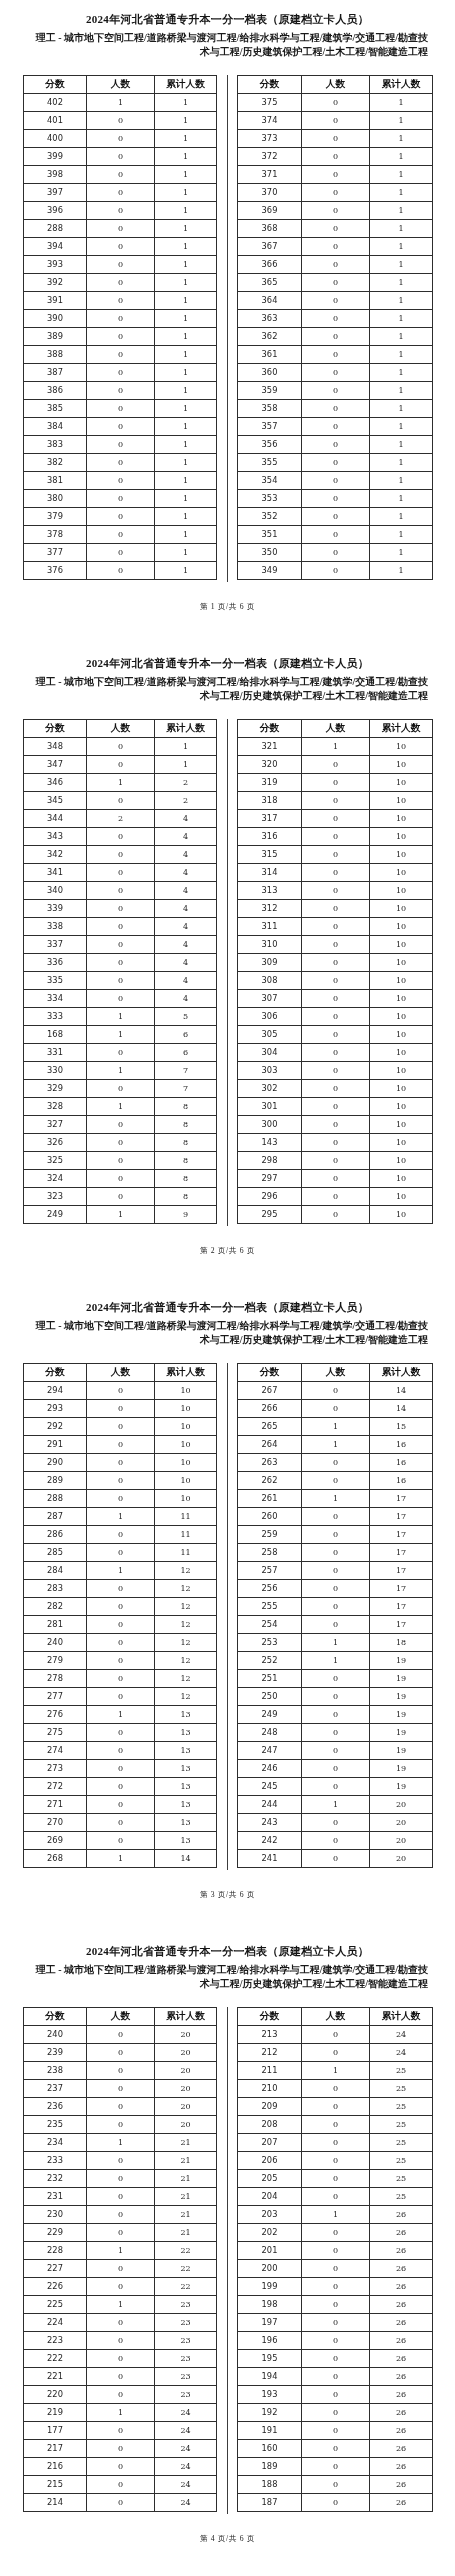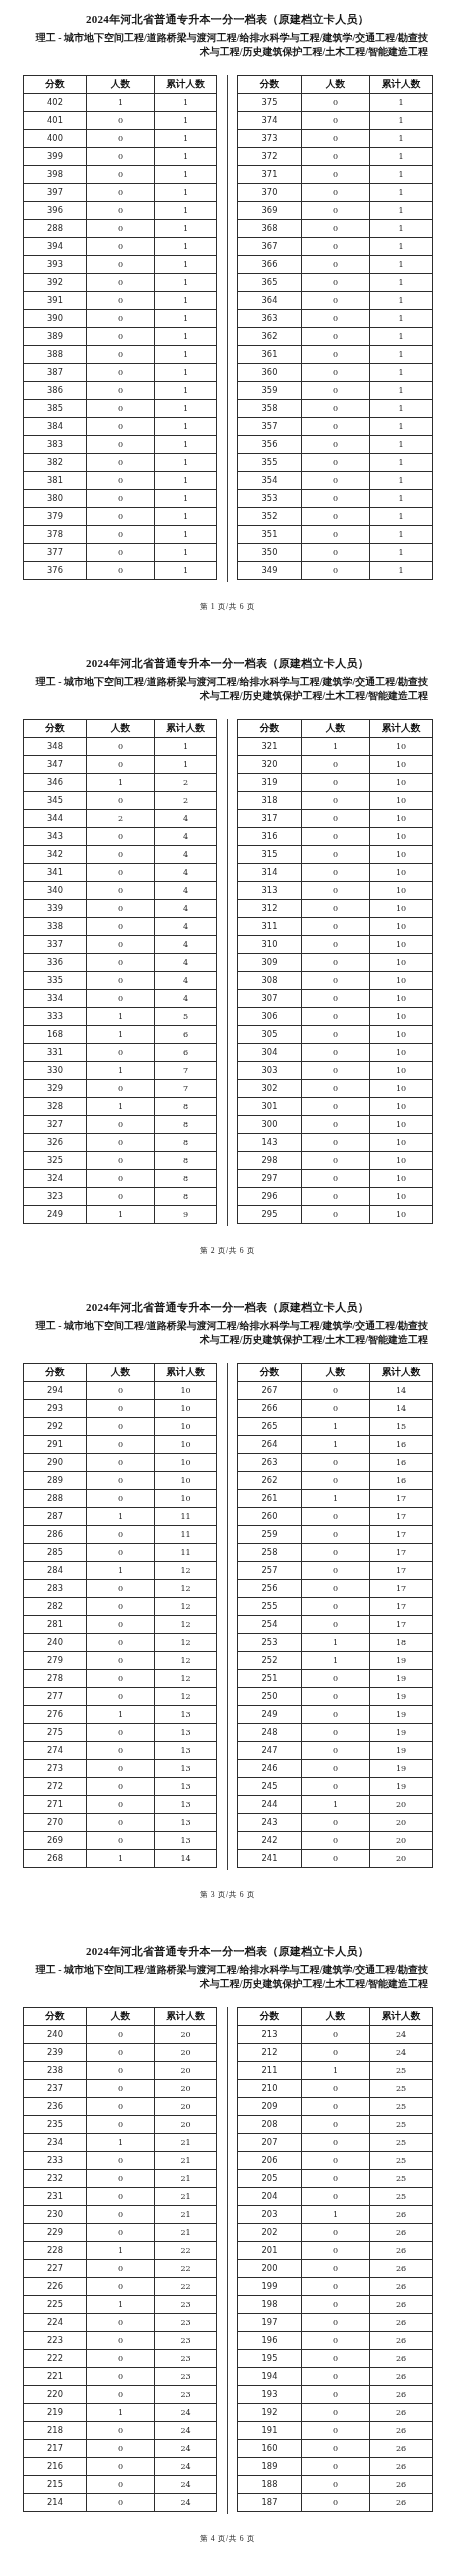--- a/index.html
+++ b/index.html
@@ -1152,21 +1152,21 @@
             <td class="score">220</td>
             <td class="cnt">0</td>
             <td class="cnt">23</td>
           </tr>
           <tr>
             <td class="score">219</td>
             <td class="cnt">1</td>
             <td class="cnt">24</td>
           </tr>
           <tr>
-            <td class="score">218</td>
+            <td class="score">177</td>
             <td class="cnt">0</td>
             <td class="cnt">24</td>
           </tr>
           <tr>
             <td class="score">217</td>
             <td class="cnt">0</td>
             <td class="cnt">24</td>
           </tr>
           <tr>
             <td class="score">216</td>

